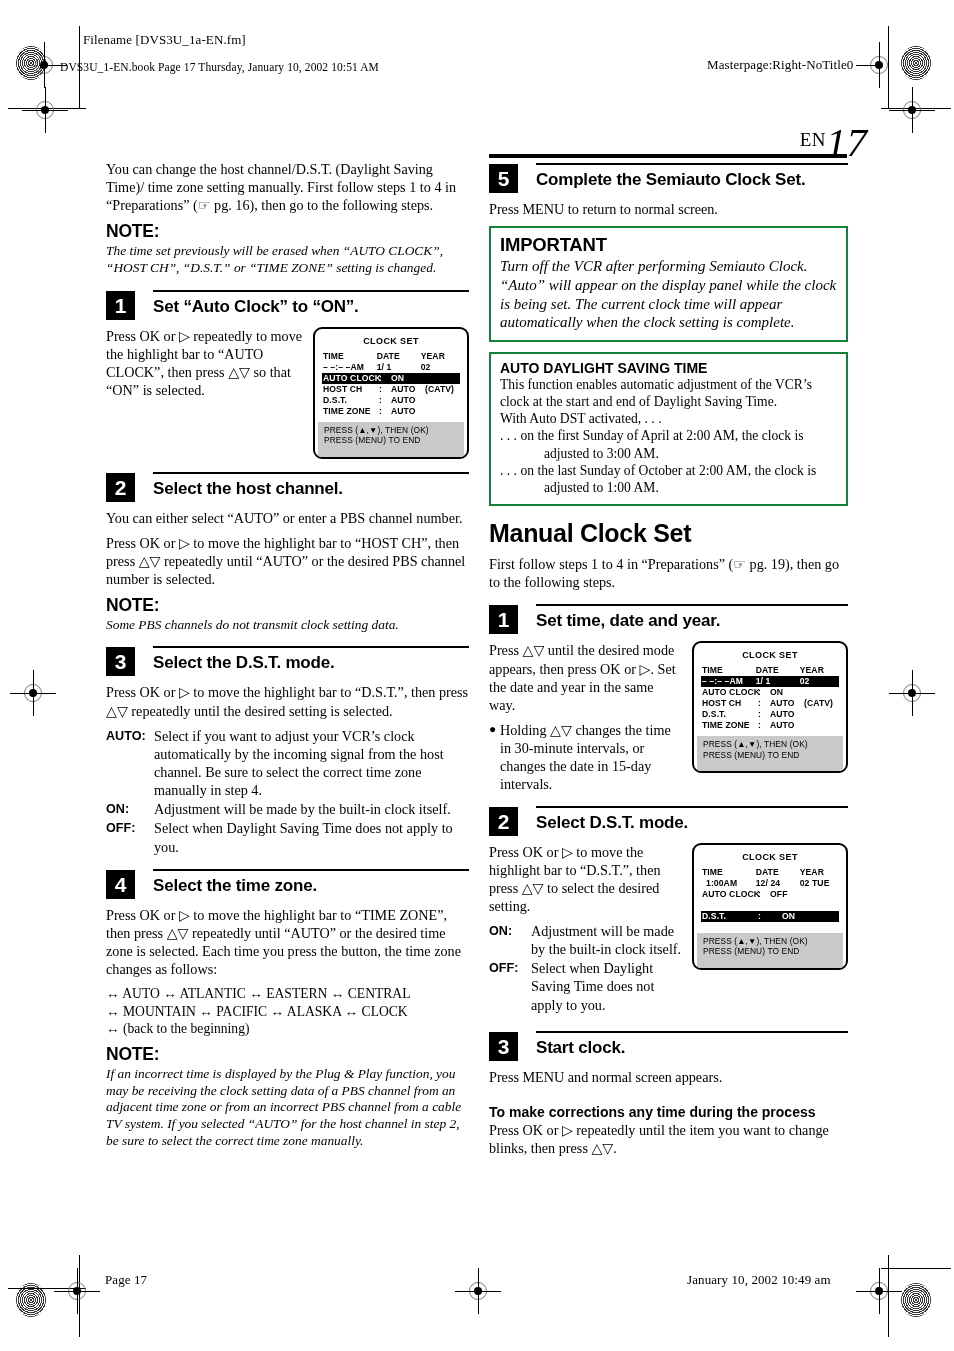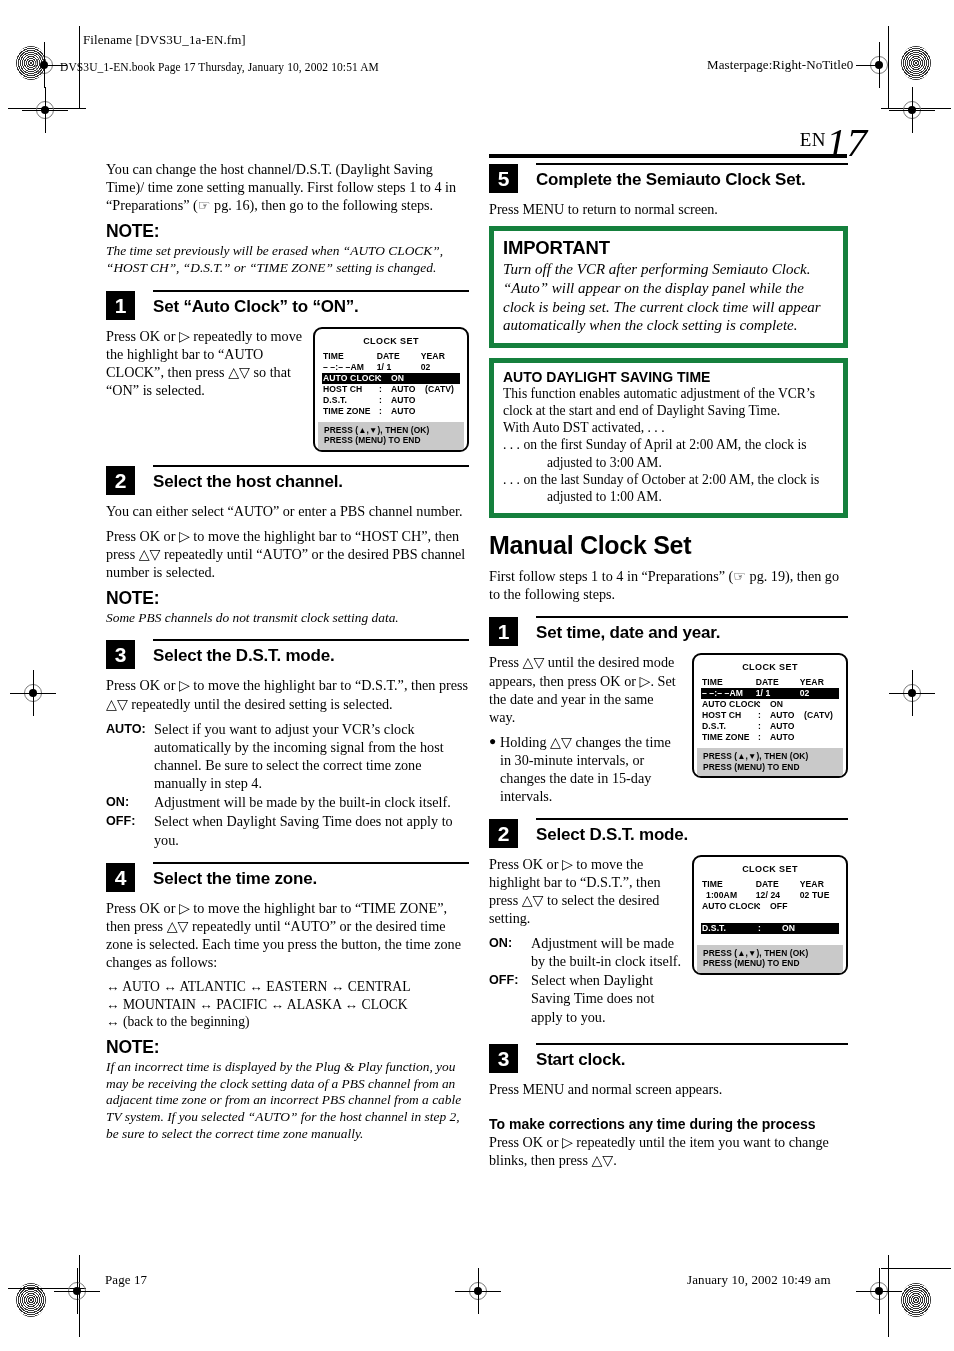--- a/index.html
+++ b/index.html
@@ -197,21 +197,21 @@
     font-size: 14.2px;
     line-height: 1.27;
     display: flex;
     margin-top: 1px;
   }
   .bulletline .bul { flex: 0 0 11px; font-size: 12px; line-height: 1.35;}
   .bulletline .btxt { flex: 1 1 auto; }
 
   
   .callout {
-    border: 5px solid #15803d;
+    border: 2px solid #15803d;
     padding: 6px 9px 8px 9px;
     margin: 8px 0 10px 0;
   }
   .callout .ch {
     font-family: "Liberation Sans", sans-serif;
     font-weight: bold;
     font-size: 18.5px;
     letter-spacing: -.2px;
     margin-bottom: 1px;
   }
@@ -277,23 +277,23 @@
   .osdbox .c3 { width: 40px; }
   .osdbox .full-inv {
     background: #000; color: #fff;
     display: flex; line-height: 11px; white-space: nowrap;
     margin: 0 -1px;
     padding: 0 1px;
   }
   .osdbox .foot {
     background: #c9c9c9;
     margin-top: 5px;
-    padding: 3px 6px 4px 6px;
+    padding: 3px 6px 11px 6px;
     font-size: 8.4px;
-    font-weight: bold;
+    font-weight: normal;
     line-height: 10.5px;
     letter-spacing: .1px;
   }
   .osdbox .spacer { height: 11px; }
 </style>
 </head>
 <body>
 
 <div class="dotcircle" style="left:16px; top:46px;"></div>
 <div class="dotcircle" style="left:901px; top:46px;"></div>

